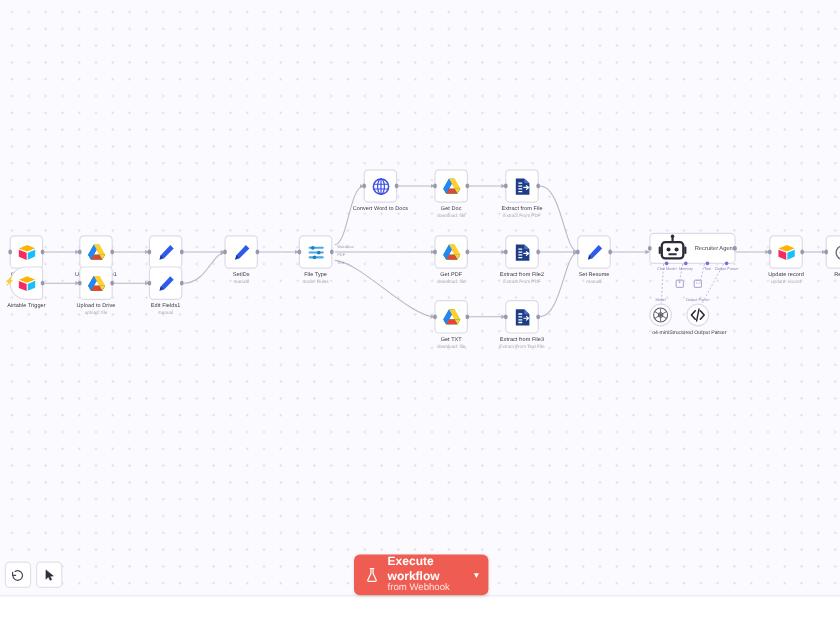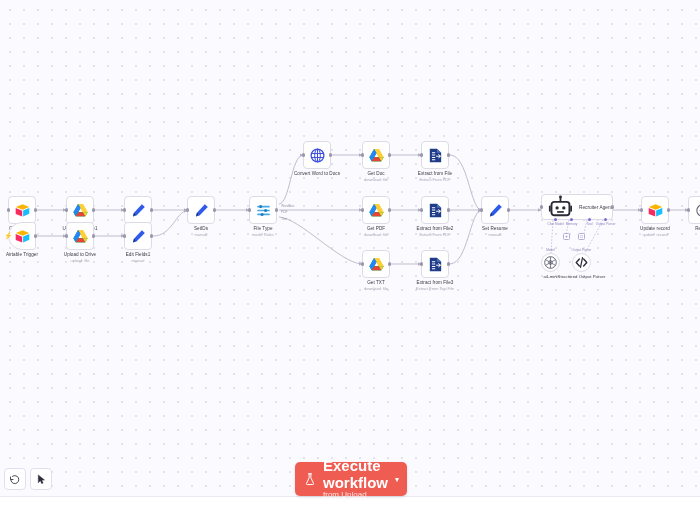--- a/index.html
+++ b/index.html
@@ -166,21 +166,21 @@
     box-sizing: border-box;
     background: #ef5d52;
     border-radius: 5px;
     display: flex; align-items: center;
     padding: 0 8px;
     gap: 6px;
     cursor: pointer;
     box-shadow: 0 1px 3px rgba(0,0,0,0.12);
   }
   .exec-text { display: flex; flex-direction: column; line-height: 1.12; flex: 1; }
-  .exec-line1 { color: #fff; font-size: 15px; font-weight: bold; }
+  .exec-line1 { color: #fff; font-size: 10px; font-weight: bold; }
   .exec-line2 { color: #ffe3e0; font-size: 8px; }
   .exec-chev { color: #ffffff; font-size: 8px; }
 
   .tool-btn {
     position: absolute;
     width: 22px; height: 22px;
     box-sizing: border-box;
     background: #fff;
     border: 1px solid #e2dfee;
     border-radius: 4px;
@@ -616,18 +616,18 @@
       <path d="M5 2 L5 19 L9.5 14.5 L12.5 21 L15.5 19.5 L12.5 13.5 L18.5 13 Z" fill="#2f2f3a" stroke="#2f2f3a" stroke-width="1" stroke-linejoin="round"></path>
     </svg>
   </div>
 
   <div class="exec-btn">
     <svg viewBox="0 0 24 24" style="width:14px;height:14px;flex:none;">
       <path d="M9.5 3 L14.5 3 M10.5 3 L10.5 10 L6 19.5 A1.5 1.5 0 0 0 7.3 21.5 L16.7 21.5 A1.5 1.5 0 0 0 18 19.5 L13.5 10 L13.5 3" fill="none" stroke="#ffffff" stroke-width="1.7" stroke-linecap="round" stroke-linejoin="round"></path>
     </svg>
     <span class="exec-text">
       <span class="exec-line1">Execute workflow</span>
-      <span class="exec-line2">from Upload</span>
+      <span class="exec-line2">from Webhook</span>
     </span>
     <span class="exec-chev">▾</span>
   </div>
 
 </div>
 
 </body></html>

